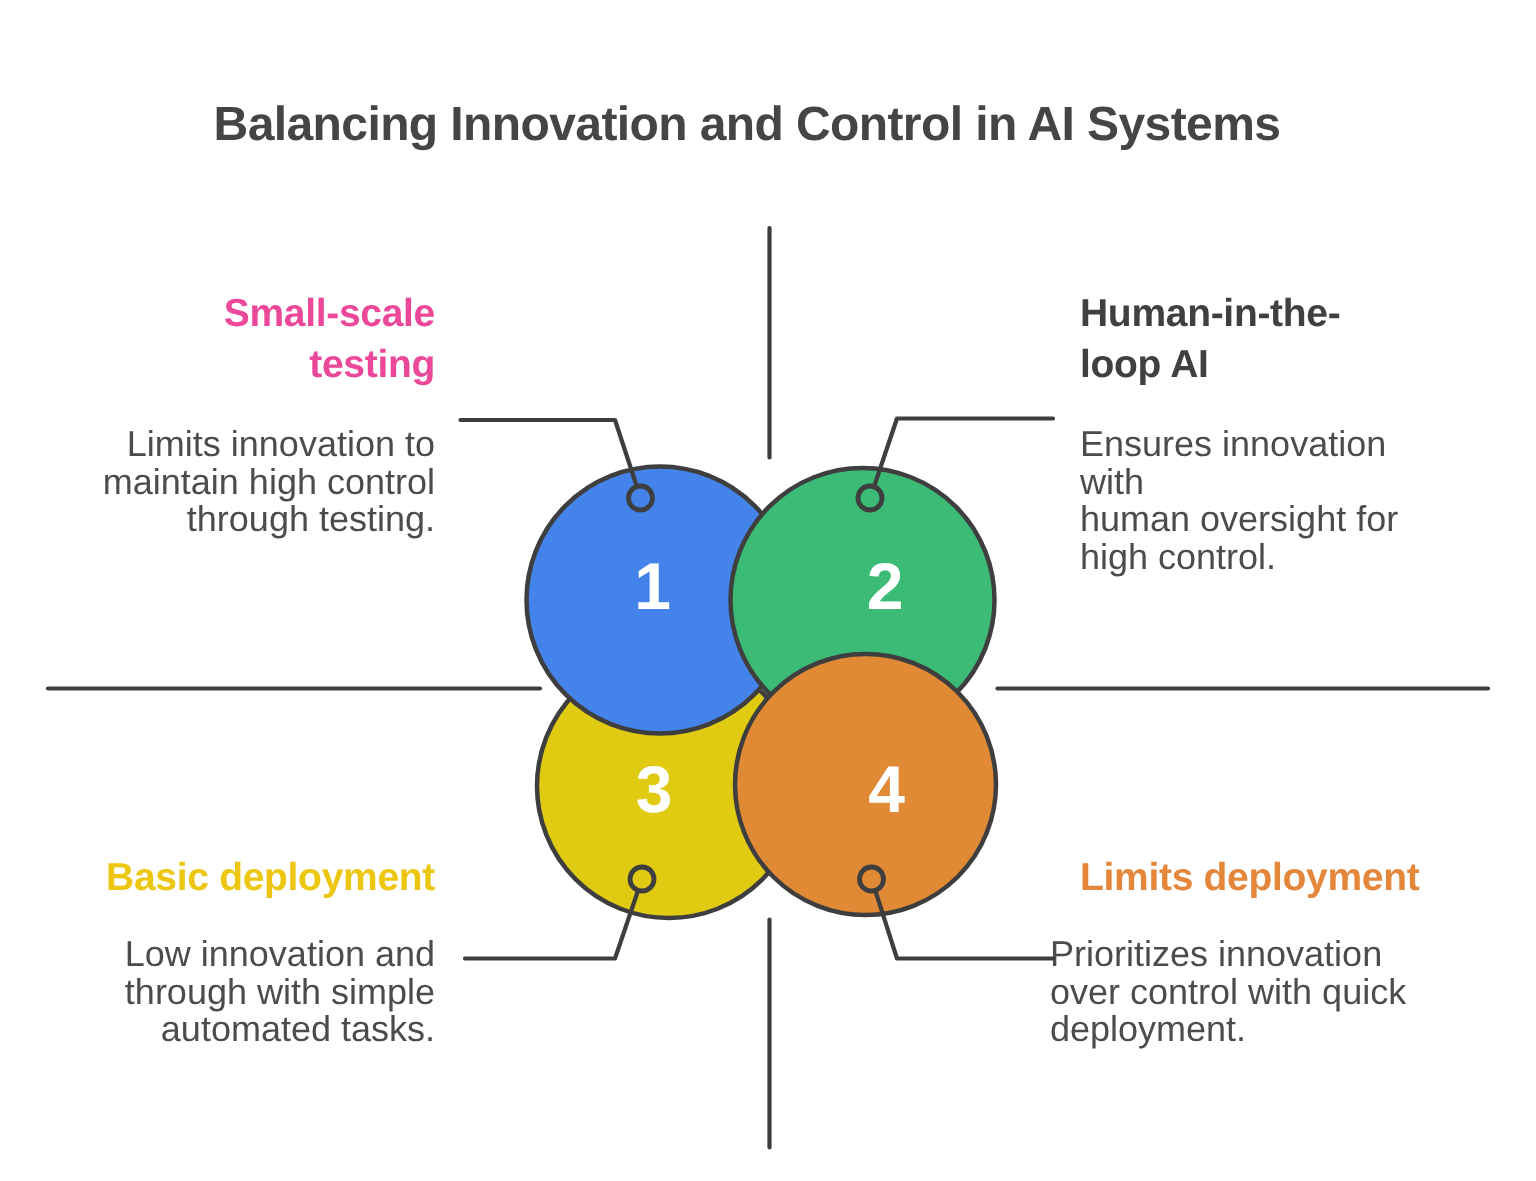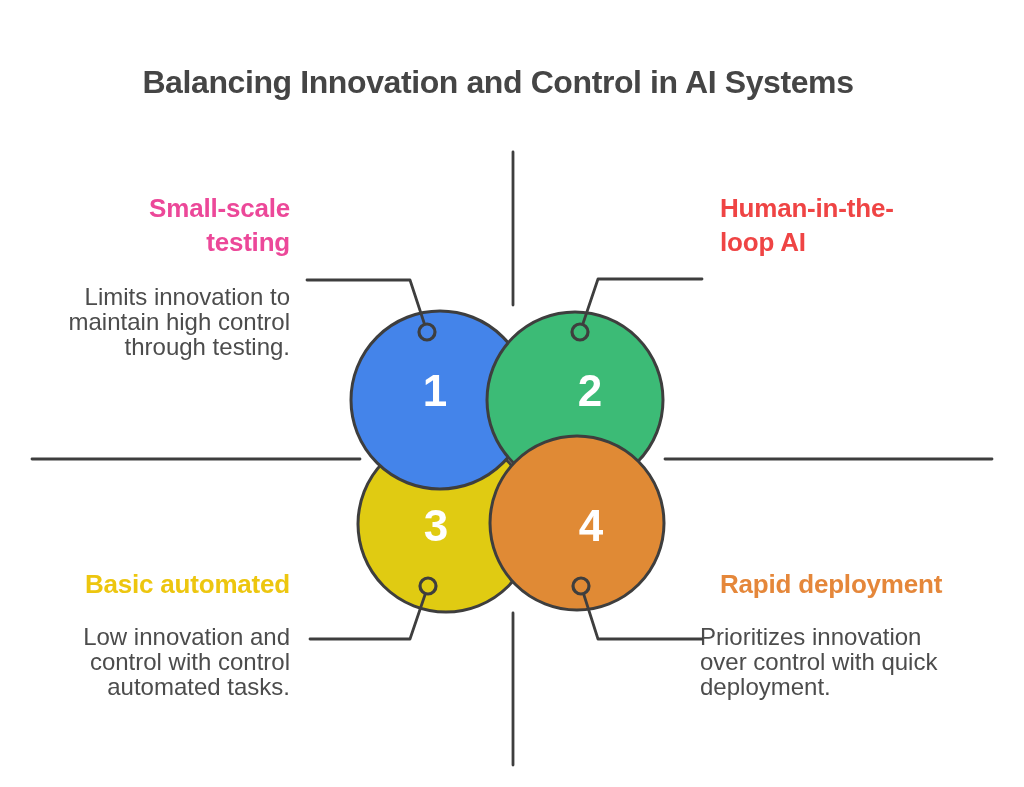--- a/index.html
+++ b/index.html
@@ -59,29 +59,32 @@
 <div class="canvas">
 
   <h1 class="title" style="color: rgb(69, 69, 69);">Balancing Innovation and Control in AI Systems</h1>
 
   <h2 class="heading h-tl" style="color: #ec4899;">Small-scale
 testing</h2>
   <p class="desc d-tl" style="color: rgb(76, 76, 76);">Limits innovation to
 maintain high control
 through testing.</p>
 
-  <h2 class="heading h-tr" style="color: #ef4444;">Human-in-the-
+  <h2 class="heading h-tr" style="color: #404040;">Human-in-the-
 loop AI</h2>
+  <p class="desc d-tr" style="color: rgb(76, 76, 76);">Ensures innovation with
+human oversight for
+high control.</p>
 
-  <h2 class="heading h-bl" style="color: rgb(237, 198, 15);">Basic automated</h2>
+  <h2 class="heading h-bl" style="color: rgb(237, 198, 15);">Basic deployment</h2>
   <p class="desc d-bl" style="color: rgb(76, 76, 76);">Low innovation and
-control with control
+through with simple
 automated tasks.</p>
 
-  <h2 class="heading h-br" style="color: rgb(229, 135, 58);">Rapid deployment</h2>
+  <h2 class="heading h-br" style="color: rgb(229, 135, 58);">Limits deployment</h2>
   <p class="desc d-br" style="color: rgb(76, 76, 76);">Prioritizes innovation
 over control with quick
 deployment.</p>
 
   <svg class="diagram-svg" width="1024" height="787" viewBox="0 0 1024 787">
 
     <g fill="none" stroke-width="2.8" stroke-linecap="round" stroke-linejoin="round" stroke="#3E3E3E">
 
       <line x1="513" y1="152" x2="513" y2="305"></line>
       <line x1="513" y1="613" x2="513" y2="765"></line>

